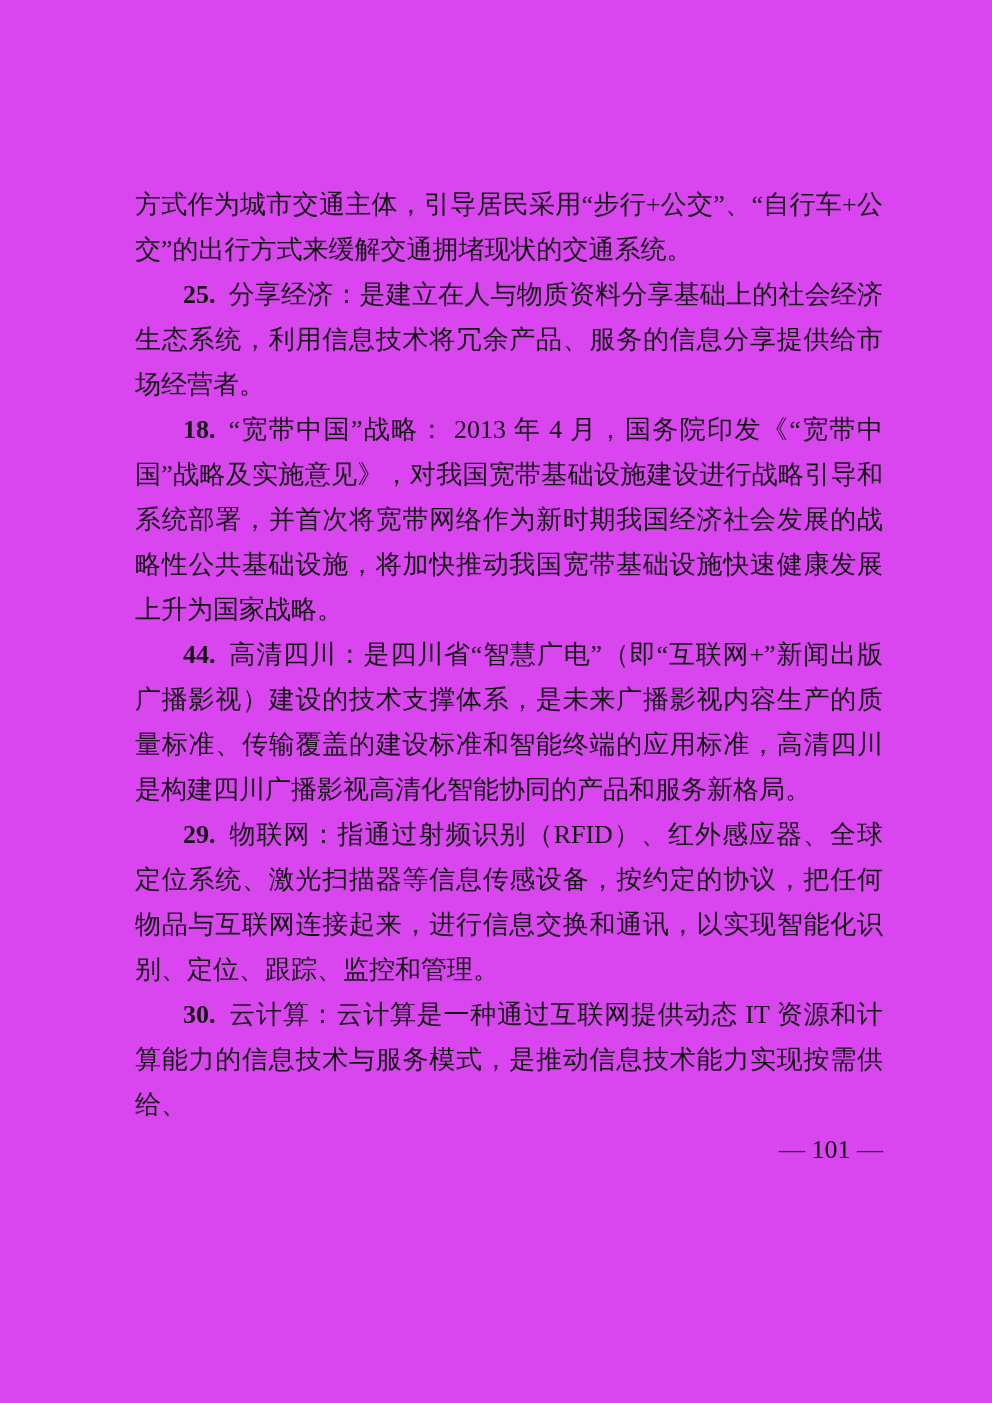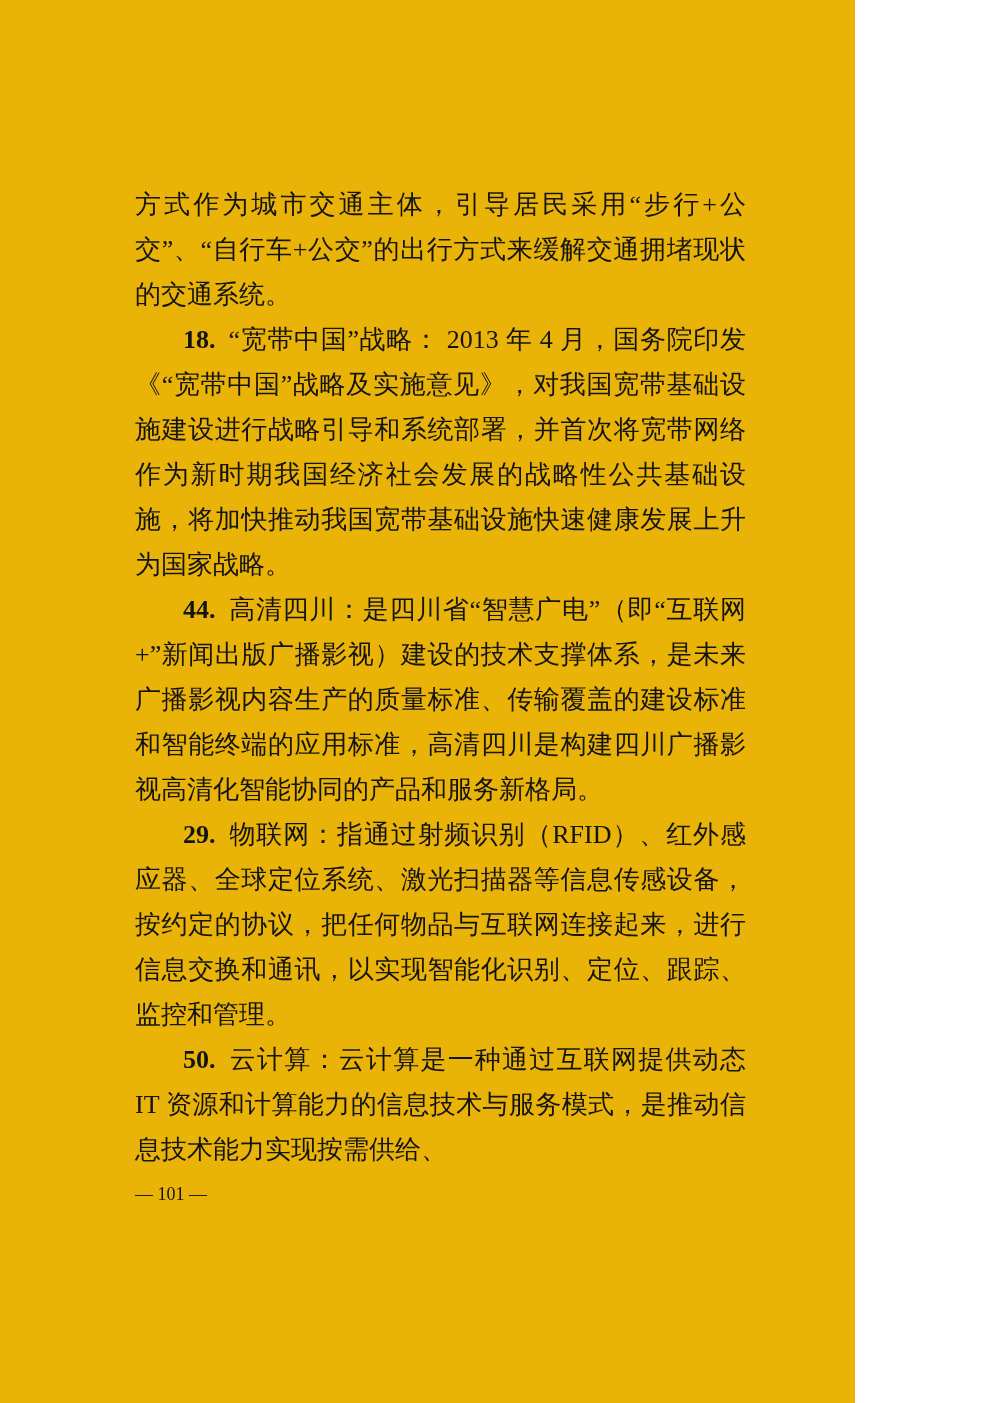--- a/index.html
+++ b/index.html
@@ -7,72 +7,75 @@
     padding: 0;
     background: #ffffff;
   }
   body {
     width: 992px;
     height: 1403px;
     overflow: hidden;
   }
   .page {
     box-sizing: border-box;
-    width: 855px;
+    width: 992px;
     height: 1403px;
     padding: 182px 109px 0 135px;
-    background: #eab308;
+    background: #d946ef;
     font-family: "Liberation Serif", "DejaVu Serif", serif;
     font-size: 26px;
     line-height: 45px;
     color: #141414;
   }
   .para {
     margin: 0;
     text-indent: 48px;
     text-align: justify;
     text-justify: inter-character;
   }
   .para.no-indent {
     text-indent: 0;
   }
   .num {
     font-weight: bold;
     margin-right: 13px;
   }
   .footer {
     margin: 0;
-    text-align: left;
+    text-align: right;
     line-height: 45px;
-    font-size: 18px;
+    font-size: 26px;
     color: #141414;
   }
 </style>
 </head>
 <body>
 
 <div class="page">
 
   <p class="para no-indent">
     <span>方式作为城市交通主体，引导居民采用“步行+公交”、“自行车+公交”的出行方式来缓解交通拥堵现状的交通系统。</span>
   </p>
 
+  <p class="para">
+    <span class="num">25.</span><span>分享经济：是建立在人与物质资料分享基础上的社会经济生态系统，利用信息技术将冗余产品、服务的信息分享提供给市场经营者。</span>
+  </p>
 
   <p class="para">
     <span class="num">18.</span><span>“宽带中国”战略： 2013 年 4 月，国务院印发《“宽带中国”战略及实施意见》，对我国宽带基础设施建设进行战略引导和系统部署，并首次将宽带网络作为新时期我国经济社会发展的战略性公共基础设施，将加快推动我国宽带基础设施快速健康发展上升为国家战略。</span>
   </p>
 
 
   <p class="para">
     <span class="num">44.</span><span>高清四川：是四川省“智慧广电”（即“互联网+”新闻出版广播影视）建设的技术支撑体系，是未来广播影视内容生产的质量标准、传输覆盖的建设标准和智能终端的应用标准，高清四川是构建四川广播影视高清化智能协同的产品和服务新格局。</span>
   </p>
 
   <p class="para">
     <span class="num">29.</span><span>物联网：指通过射频识别（RFID）、红外感应器、全球定位系统、激光扫描器等信息传感设备，按约定的协议，把任何物品与互联网连接起来，进行信息交换和通讯，以实现智能化识别、定位、跟踪、监控和管理。</span>
   </p>
 
   <p class="para">
-    <span class="num">50.</span><span>云计算：云计算是一种通过互联网提供动态 IT 资源和计算能力的信息技术与服务模式，是推动信息技术能力实现按需供给、</span>
+    <span class="num">30.</span><span>云计算：云计算是一种通过互联网提供动态 IT 资源和计算能力的信息技术与服务模式，是推动信息技术能力实现按需供给、</span>
   </p>
 
   <div class="footer">— 101 —</div>
 
 </div>
 
 </body></html>

